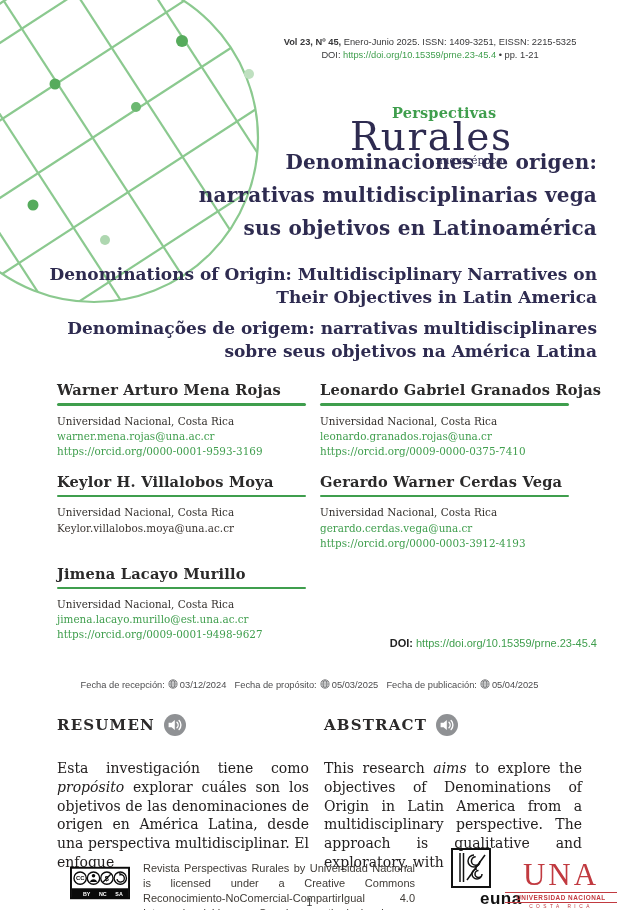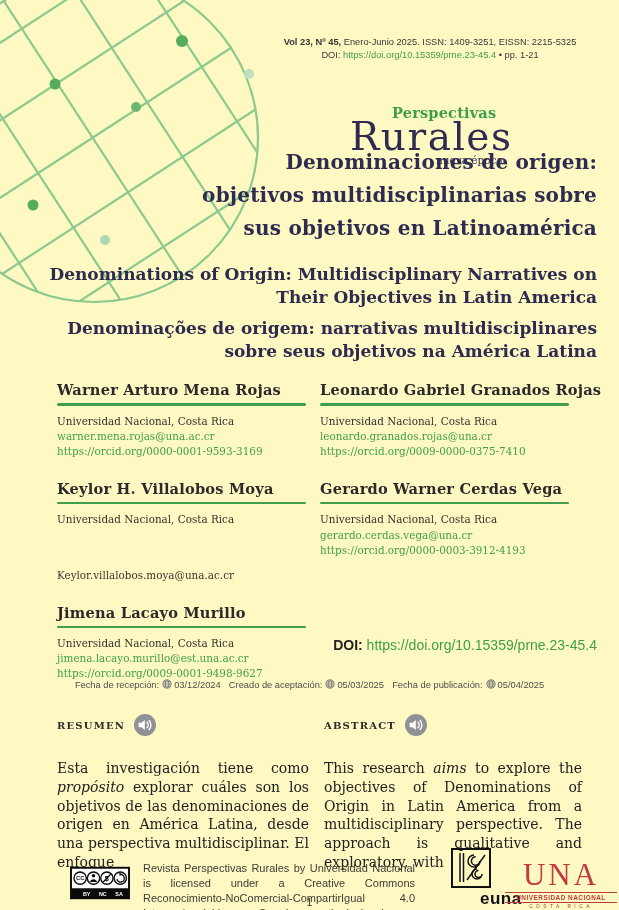--- a/index.html
+++ b/index.html
@@ -1,19 +1,19 @@
 <!DOCTYPE html>
 <html><head>
 <meta charset="utf-8">
 <style>
   * { margin:0; padding:0; box-sizing:border-box; }
   body { background:#777; }
   .page {
     position:relative; width:619px; height:910px; margin:0 auto;
-    background:#fef9c3; overflow:hidden;
+    background:#ffffff; overflow:hidden;
     font-family:"DejaVu Serif", serif; color:#232020;
   }
   
   .globe { position:absolute; top:-8px; left:-12px; }
   
   .header-meta {
     position:absolute; top:36px; left:248px; width:364px;
     font-family:"Liberation Sans", sans-serif; font-size:9.3px;
     color:#38383a; text-align:center; line-height:1.45;
   }
@@ -32,48 +32,48 @@
   }
   .title-sec {
     position:absolute; left:0; right:22px; text-align:right;
     color:#2e2b50; font-weight:bold; font-size:17px; line-height:22.5px;
   }
   .title-en { top:263px; }
   .title-pt { top:317px; }
   
   .authors {
     position:absolute; top:381px; left:57px; width:545px;
-    display:grid; grid-template-columns:263px 263px; row-gap:21px;
+    display:grid; grid-template-columns:263px 263px; row-gap:14px;
   }
   .author-name { font-size:14.6px; font-weight:bold; color:#2b2a2a; white-space:nowrap; letter-spacing:.2px; }
   .author-rule { height:2.6px; background:#3f9e4d; border-radius:2px; margin:5px 14px 8px 0; }
   .author-meta { font-size:10.4px; line-height:1.45; color:#34302d; }
   .author-meta .link { display:block; }
-  .author-meta .plain-email { color:#3a3430; display:block;margin-top:40px; }
+  .author-meta .plain-email { color:#3a3430; display:block; }
   
   .article-doi {
     position:absolute; top:637px; right:22px; left:0; text-align:right;
-    font-family:"Liberation Sans", sans-serif; font-size:14px; color:#222;
+    font-family:"Liberation Sans", sans-serif; font-size:11px; color:#222;
   }
   .article-doi b { font-weight:bold; }
   
   .dates {
     position:absolute; top:679px; left:0; right:0; text-align:center;
     font-family:"Liberation Sans", sans-serif; font-size:9.3px; color:#4c4c4e;
   }
   .date-item { display:inline; }
   .date-item svg { vertical-align:-1px; margin:0 2px 0 3px; }
   .date-sep { display:inline-block; width:3px; }
   
   .abstracts {
     position:absolute; top:714px; left:57px; width:525px;
     display:grid; grid-template-columns:252px 258px; column-gap:15px;
   }
   .abs-head { display:flex; align-items:center; gap:9px; }
-  .abs-title { font-size:10px; font-weight:bold; letter-spacing:1.2px; color:#2c2a2a;text-align:right; }
+  .abs-title { font-size:15px; font-weight:bold; letter-spacing:1.2px; color:#2c2a2a;text-align:right; }
   .abs-text { margin-top:23px; font-size:14px; line-height:1.34; text-align:justify; color:#232020; }
   .abs-text i { font-style:italic; }
   
   .footer { position:absolute; top:858px; left:0; right:0; height:52px; }
   .cc-badge { position:absolute; left:70px; top:8px; cursor:pointer; }
   .license {
     position:absolute; left:143px; top:3px; width:272px;
     font-family:"Liberation Sans", sans-serif; font-size:11px;
     line-height:1.35; text-align:justify; color:#3f3b36;
   }
@@ -140,21 +140,21 @@
   </div>
 
   <div class="logo">
     <div class="logo-top">Perspectivas</div>
     <div class="logo-main">Rurales</div>
     <div class="logo-sub">nueva época</div>
   </div>
 
   <div class="title-es">
     <div>Denominaciones de origen:</div>
-    <div>objetivos multidisciplinarias sobre</div>
+    <div>narrativas multidisciplinarias vega</div>
     <div>sus objetivos en Latinoamérica</div>
   </div>
   <div class="title-sec title-pt">
     <div>Denominações de origem: narrativas multidisciplinares</div>
     <div>sobre seus objetivos na América Latina</div>
   </div>
   <div class="title-sec title-en">
     <div>Denominations of Origin: Multidisciplinary Narratives on</div>
     <div>Their Objectives in Latin America</div>
   </div>
@@ -221,21 +221,21 @@
       <span>Fecha de recepción:</span><svg width="10" height="10" viewBox="0 0 10 10">
           <g fill="none" stroke="#77787b" stroke-width=".9">
             <circle cx="5" cy="5" r="4.1"></circle>
             <ellipse cx="5" cy="5" rx="1.9" ry="4.1"></ellipse>
             <path d="M1 5h8M1.6 2.9h6.8M1.6 7.1h6.8"></path>
           </g>
         </svg><span>03/12/2024</span>
     </span>
     <span class="date-sep"></span>
     <span class="date-item">
-      <span>Creado de aceptación:</span><svg width="10" height="10" viewBox="0 0 10 10">
+      <span>Fecha de propósito:</span><svg width="10" height="10" viewBox="0 0 10 10">
           <g fill="none" stroke="#77787b" stroke-width=".9">
             <circle cx="5" cy="5" r="4.1"></circle>
             <ellipse cx="5" cy="5" rx="1.9" ry="4.1"></ellipse>
             <path d="M1 5h8M1.6 2.9h6.8M1.6 7.1h6.8"></path>
           </g>
         </svg><span>05/03/2025</span>
     </span>
     <span class="date-sep"></span>
     <span class="date-item">
       <span>Fecha de publicación:</span><svg width="10" height="10" viewBox="0 0 10 10">

